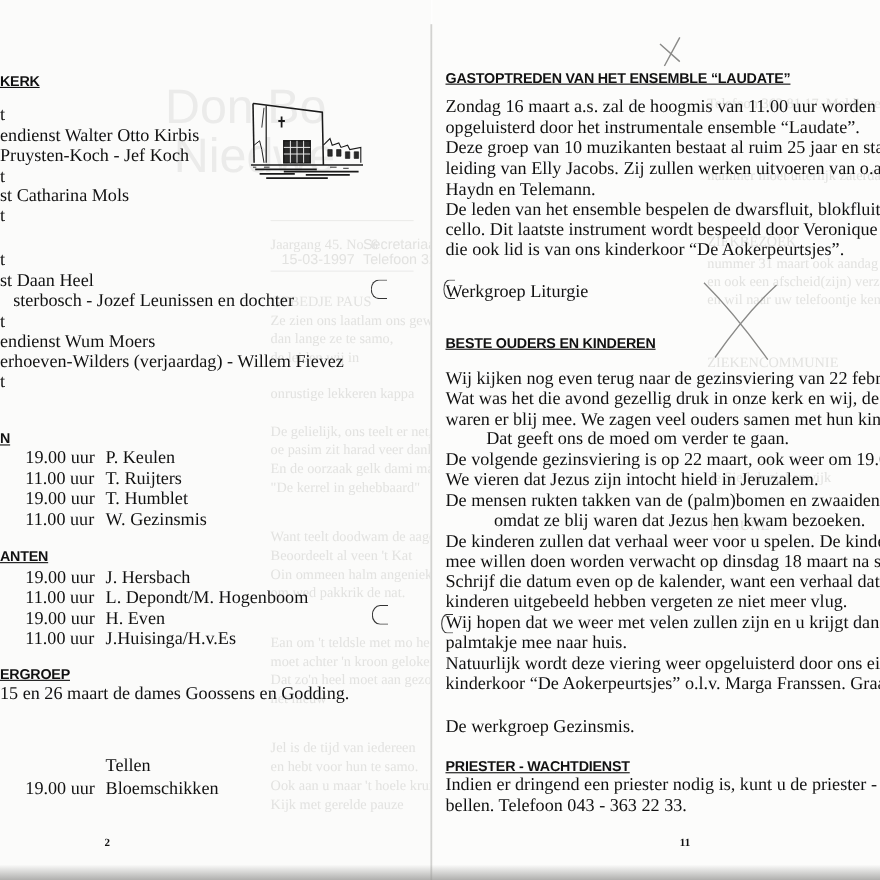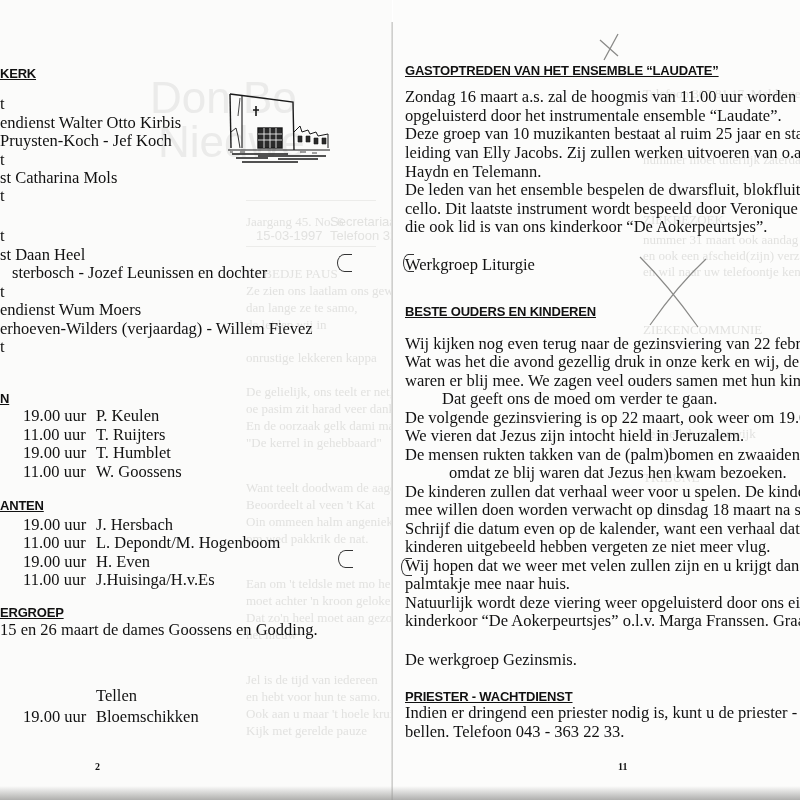--- a/index.html
+++ b/index.html
@@ -145,21 +145,21 @@
       <div class="schedule-row" style="left:23px; top:425px;">
         <span class="time">11.00 uur</span>
         <span class="name">T. Ruijters</span>
       </div>
       <div class="schedule-row" style="left:23px; top:443px;">
         <span class="time">19.00 uur</span>
         <span class="name">T. Humblet</span>
       </div>
       <div class="schedule-row" style="left:23px; top:462px;">
         <span class="time">11.00 uur</span>
-        <span class="name">W. Goossens</span>
+        <span class="name">W. Gezinsmis</span>
       </div>
     </div>
 
     <div class="heading" style="left:0px; top:498px;">ANTEN</div>
     <div>
       <div class="schedule-row" style="left:23px; top:515px;">
         <span class="time">19.00 uur</span>
         <span class="name">J. Hersbach</span>
       </div>
       <div class="schedule-row" style="left:23px; top:533px;">

